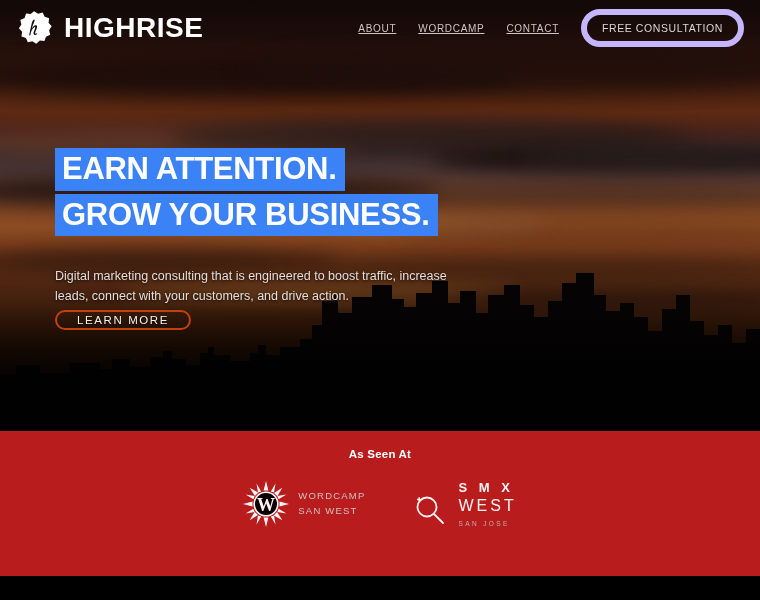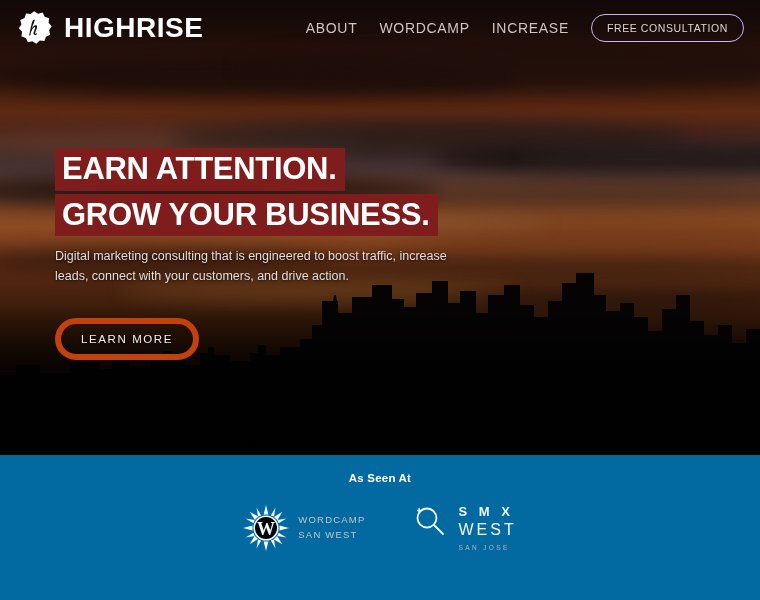--- a/index.html
+++ b/index.html
@@ -58,50 +58,50 @@
   }
 
   
   .header { position:absolute; left:0; top:0; width:760px; height:56px; z-index:20;
             display:flex; align-items:center; padding:0 16px;gap:23px; }
   .brand { display:flex; align-items:center; gap:12px; cursor:pointer; }
   .badge { width:36px; height:36px; display:block; }
   .brand-name { color:#fff; font-size:28px; font-weight:bold; letter-spacing:.5px; line-height:1; }
 
   .nav { margin-left:auto; display:flex; align-items:center; gap:22px; }
-  .nav-link { color:#cfc3c3; font-size:14px; letter-spacing:.7px; cursor:pointer; }
+  .nav-link { color:#cfc3c3; font-size:10px; letter-spacing:.7px; cursor:pointer;text-decoration:underline; }
   .cta-pill {
-    border:1px solid #c4b5fd; border-radius:20px; padding:7px 15px;
+    border:6px solid #c4b5fd; border-radius:20px; padding:7px 15px;
     color:#ded6d6; font-size:10.5px; letter-spacing:.6px; cursor:pointer; white-space:nowrap;
   }
 
   
   .hero-content { position:absolute; left:55px; top:148px; z-index:15; }
   .h-line {
-    display:inline-block; background:#7f1d1d; color:#fff;
+    display:inline-block; background:#3b82f6; color:#fff;
     font-size:31px; font-weight:bold; letter-spacing:-.3px; line-height:1.02;
     padding:5px 8px 6px 7px; margin-bottom:3px;
   }
   .h-row { display:block; }
-  .sub { margin-top:8px; color:#e3dcda; font-size:12.5px; line-height:1.55; max-width:420px;
+  .sub { margin-top:28px; color:#e3dcda; font-size:12.5px; line-height:1.55; max-width:420px;
          text-shadow:0 1px 3px rgba(0,0,0,.8); }
   .learn {
-    display:inline-block; margin-top:32px; border:6px solid #c2410c; border-radius:22px;
-    padding:9px 20px; color:#f4efed; font-size:11.5px; letter-spacing:1.6px; cursor:pointer;
+    display:inline-block; margin-top:4px; border:2px solid #c2410c; border-radius:22px;
+    padding:2px 20px; color:#f4efed; font-size:11.5px; letter-spacing:1.6px; cursor:pointer;
     text-shadow:0 1px 2px rgba(0,0,0,.6);
   }
 
   
-  .seen { position:absolute; left:0; top:455px; width:760px; height:145px; background:#0369a1; }
+  .seen { position:absolute; left:0; top:431px; width:760px; height:145px; background:#b91c1c; }
   .seen-title { text-align:center; color:#fff; font-size:11.5px; font-weight:bold; letter-spacing:.2px;
                 padding-top:17px; }
   .logos { display:flex; align-items:center; justify-content:center; gap:48px; margin-top:20px; }
   .logo { display:flex; align-items:center; justify-content:center; opacity:.95; }
   .wc-text { margin-left:9px; color:#cfcaca; font-size:9.5px; letter-spacing:1.2px; line-height:1.5; }
-  .smx-wrap { display:flex; align-items:flex-start; gap:11px; }
+  .smx-wrap { display:flex; align-items:flex-end; gap:11px; }
   .smx-txt { text-align:left; }
   .smx-1 { color:#fff; font-size:13px; font-weight:bold; letter-spacing:4px; line-height:1.25; }
   .smx-2 { color:#fff; font-size:16px; letter-spacing:3px; line-height:1.25; }
   .smx-3 { color:#bdb8b8; font-size:6.5px; letter-spacing:2.4px; margin-top:4px; }
 </style>
 </head>
 <body>
 
 <div class="page">
 
@@ -160,21 +160,21 @@
           c-0.5 1.3-0.9 2.5-0.7 3.1 c0.2 0.6 1 0.5 1.7-0.1 l0.4 0.8 c-1.2 1.1-3.1 1.6-3.8 0.3
           c-0.5-0.9-0.1-2.4 0.5-4 c0.5-1.3 1.1-2.7 1.1-3.5 c0-0.6-0.5-0.6-1-0.3
           c-1.3 0.8-2.8 3-3.5 5 c-0.3 1-0.6 2.5-0.8 3.9 z"></path>
       </svg>
       <div class="brand-name">HIGHRISE</div>
     </div>
 
     <div class="nav">
       <div class="nav-link">ABOUT</div>
       <div class="nav-link">WORDCAMP</div>
-      <div class="nav-link">INCREASE</div>
+      <div class="nav-link">CONTACT</div>
       <div class="cta-pill">FREE CONSULTATION</div>
     </div>
   </div>
 
   <div class="hero-content">
     <div class="h-row"><span class="h-line">EARN ATTENTION.</span></div>
     <div class="h-row"><span class="h-line">GROW YOUR BUSINESS.</span></div>
     <div class="sub">Digital marketing consulting that is engineered to boost traffic, increase leads, connect with your customers, and drive action.</div>
     <div><span class="learn">LEARN MORE</span></div>
   </div>

